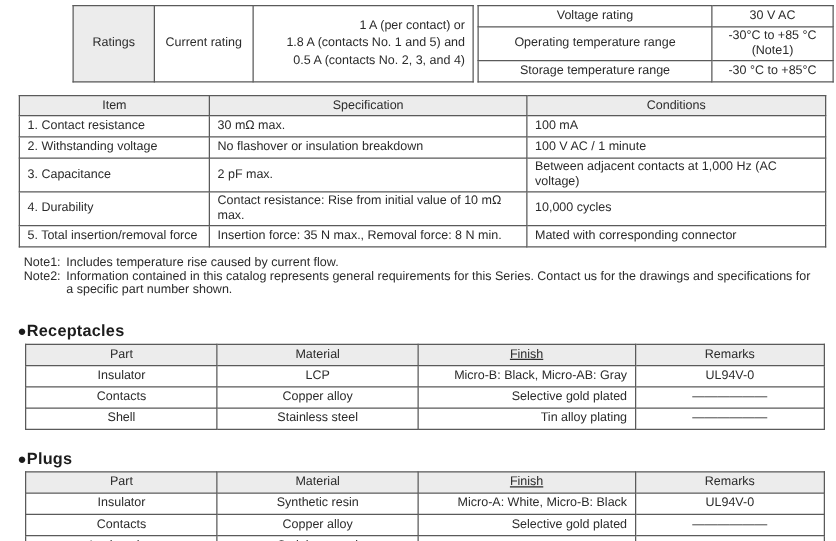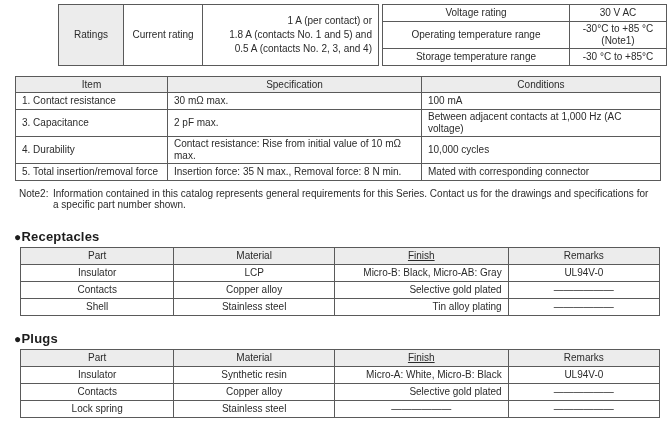--- a/index.html
+++ b/index.html
@@ -106,38 +106,47 @@
     <th class="sp-c1 hdr">Item</th>
     <th class="sp-c2 hdr">Specification</th>
     <th class="sp-c3 hdr">Conditions</th>
   </tr>
   <tr>
     <td>1. Contact resistance</td>
     <td>30 mΩ max.</td>
     <td>100 mA</td>
   </tr>
   <tr>
+    <td>2. Withstanding voltage</td>
+    <td>No flashover or insulation breakdown</td>
+    <td>100 V AC / 1 minute</td>
+  </tr>
+  <tr>
     <td>3. Capacitance</td>
     <td>2 pF max.</td>
     <td>Between adjacent contacts at 1,000 Hz (AC voltage)</td>
   </tr>
   <tr>
     <td>4. Durability</td>
     <td>Contact resistance: Rise from initial value of 10 mΩ max.</td>
     <td>10,000 cycles</td>
   </tr>
   <tr>
     <td>5. Total insertion/removal force</td>
     <td>Insertion force: 35 N max., Removal force: 8 N min.</td>
     <td>Mated with corresponding connector</td>
   </tr>
 </tbody>
   </table>
 
 <div class="notes">
+  <div class="note">
+    <span class="note-label">Note1:</span>
+    <span class="note-text">Includes temperature rise caused by current flow.</span>
+  </div>
   <div class="note">
     <span class="note-label">Note2:</span>
     <span class="note-text">Information contained in this catalog represents general requirements for this Series. Contact us for the drawings and specifications for a specific part number shown.</span>
   </div>
 </div>
 
 <div class="section-heading"><span class="bullet">●</span><span>Receptacles</span></div>
 
 <table class="mat-table">
   <tbody>

